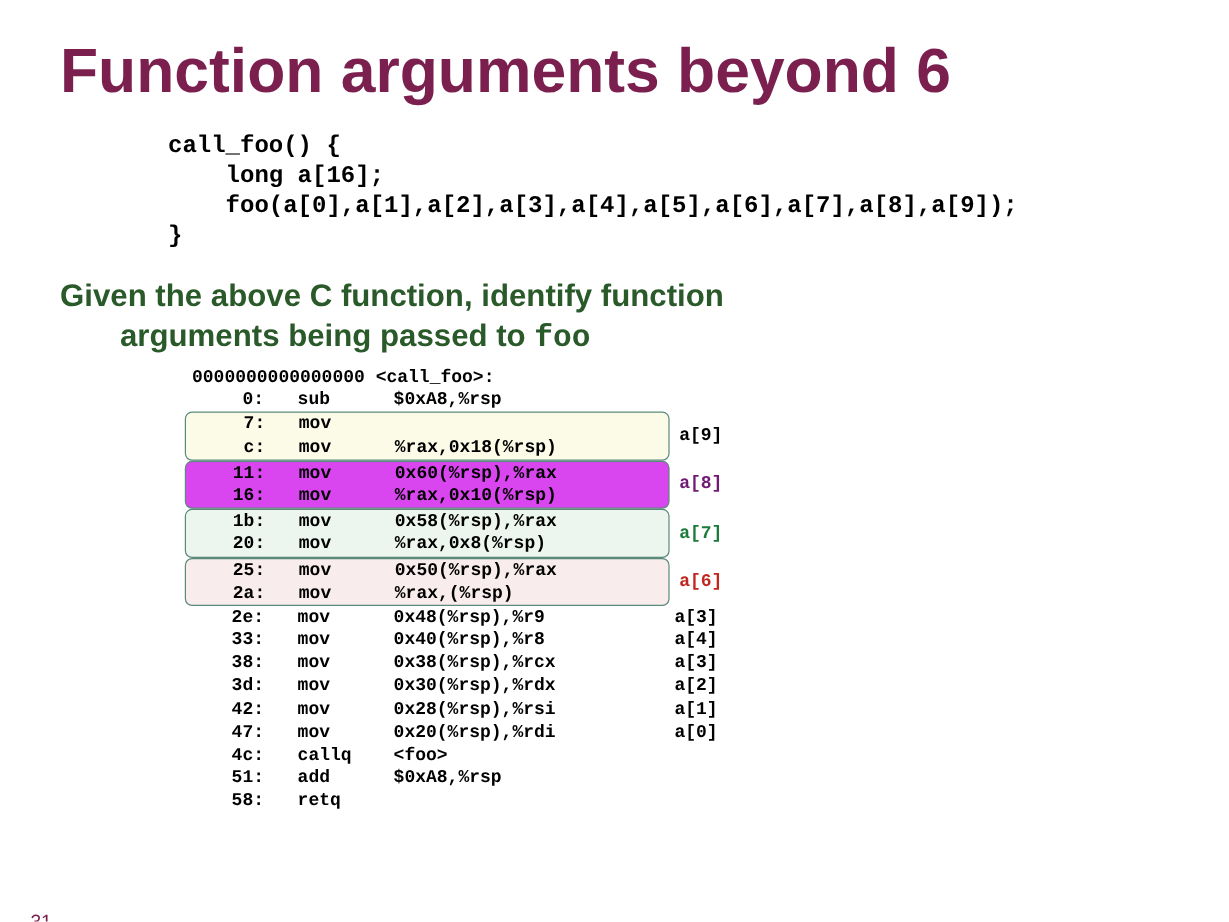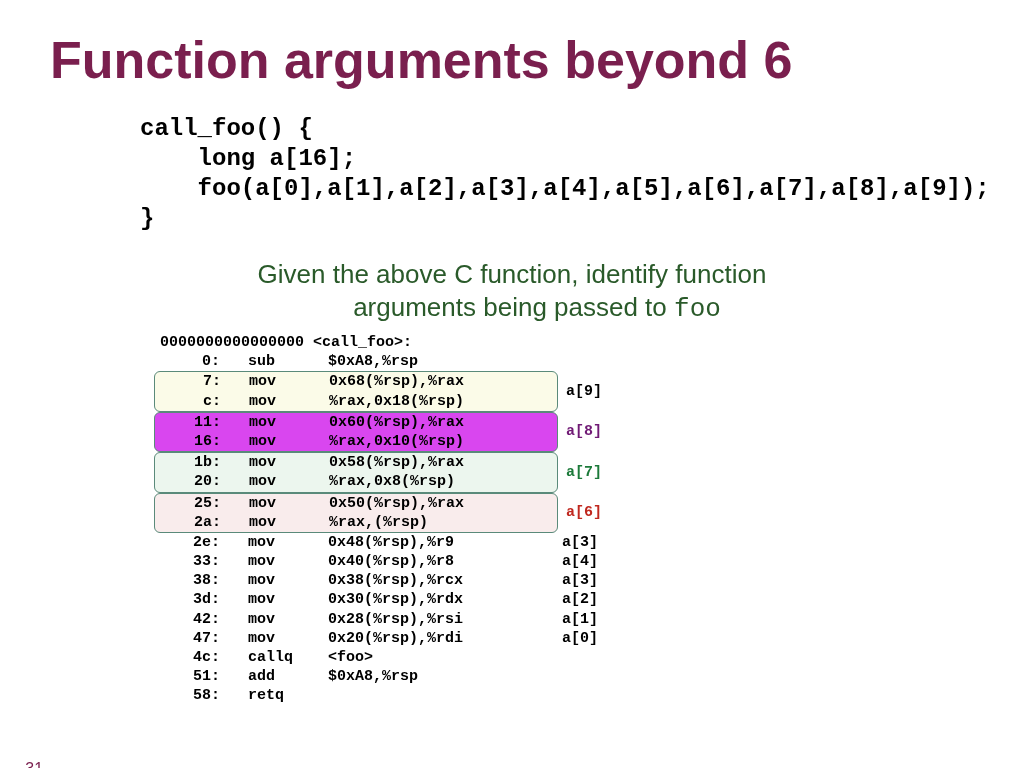--- a/index.html
+++ b/index.html
@@ -18,34 +18,33 @@
     height: 100%;
   }
   .title {
     font-size: 52px;
     font-weight: bold;
     color: #7a1f4e;
     margin: 0 0 12px 0;
   }
   .code-block {
     font-family: "Courier New", monospace;
-    font-size: 24px;
+    font-size: 20px;
     font-weight: bold;
     white-space: pre;
     margin-left: 90px;
     line-height: 1.25;
     color: #000;
   }
   .prompt {
     font-size: 26px;
-    font-weight: normal;
+    font-weight: bold;
     color: #2a5a2a;
     margin: 10px 0 8px 0;
     line-height: 1.25;
-    text-align: center;
   }
   .prompt .indent { padding-left: 50px; display:block; }
   .mono { font-family: "Courier New", monospace; }
   .asm-area {
     margin-left: 110px;
     font-family: "Courier New", monospace;
     font-size: 15px;
     font-weight: bold;
     line-height: 1.28;
     position: relative;
@@ -106,21 +105,20 @@
           <span class="addr">0:</span>
           <span class="op">sub</span>
           <span class="args">$0xA8,%rsp</span>
           <span class="anno "></span>
         </div>
         <div class="asm-row">
           <div class="box pair bg-yellow">
             <div class="asm-row">
               <span class="addr">7:</span>
               <span class="op">mov</span>
-              <span class="args">0x68(%rsp),%rax</span>
             </div>
             <div class="asm-row">
               <span class="addr">c:</span>
               <span class="op">mov</span>
               <span class="args">%rax,0x18(%rsp)</span>
             </div>
           </div>
           <span class="anno anno-black" style="align-self: center;">a[9]</span>
         </div>
         <div class="asm-row">

